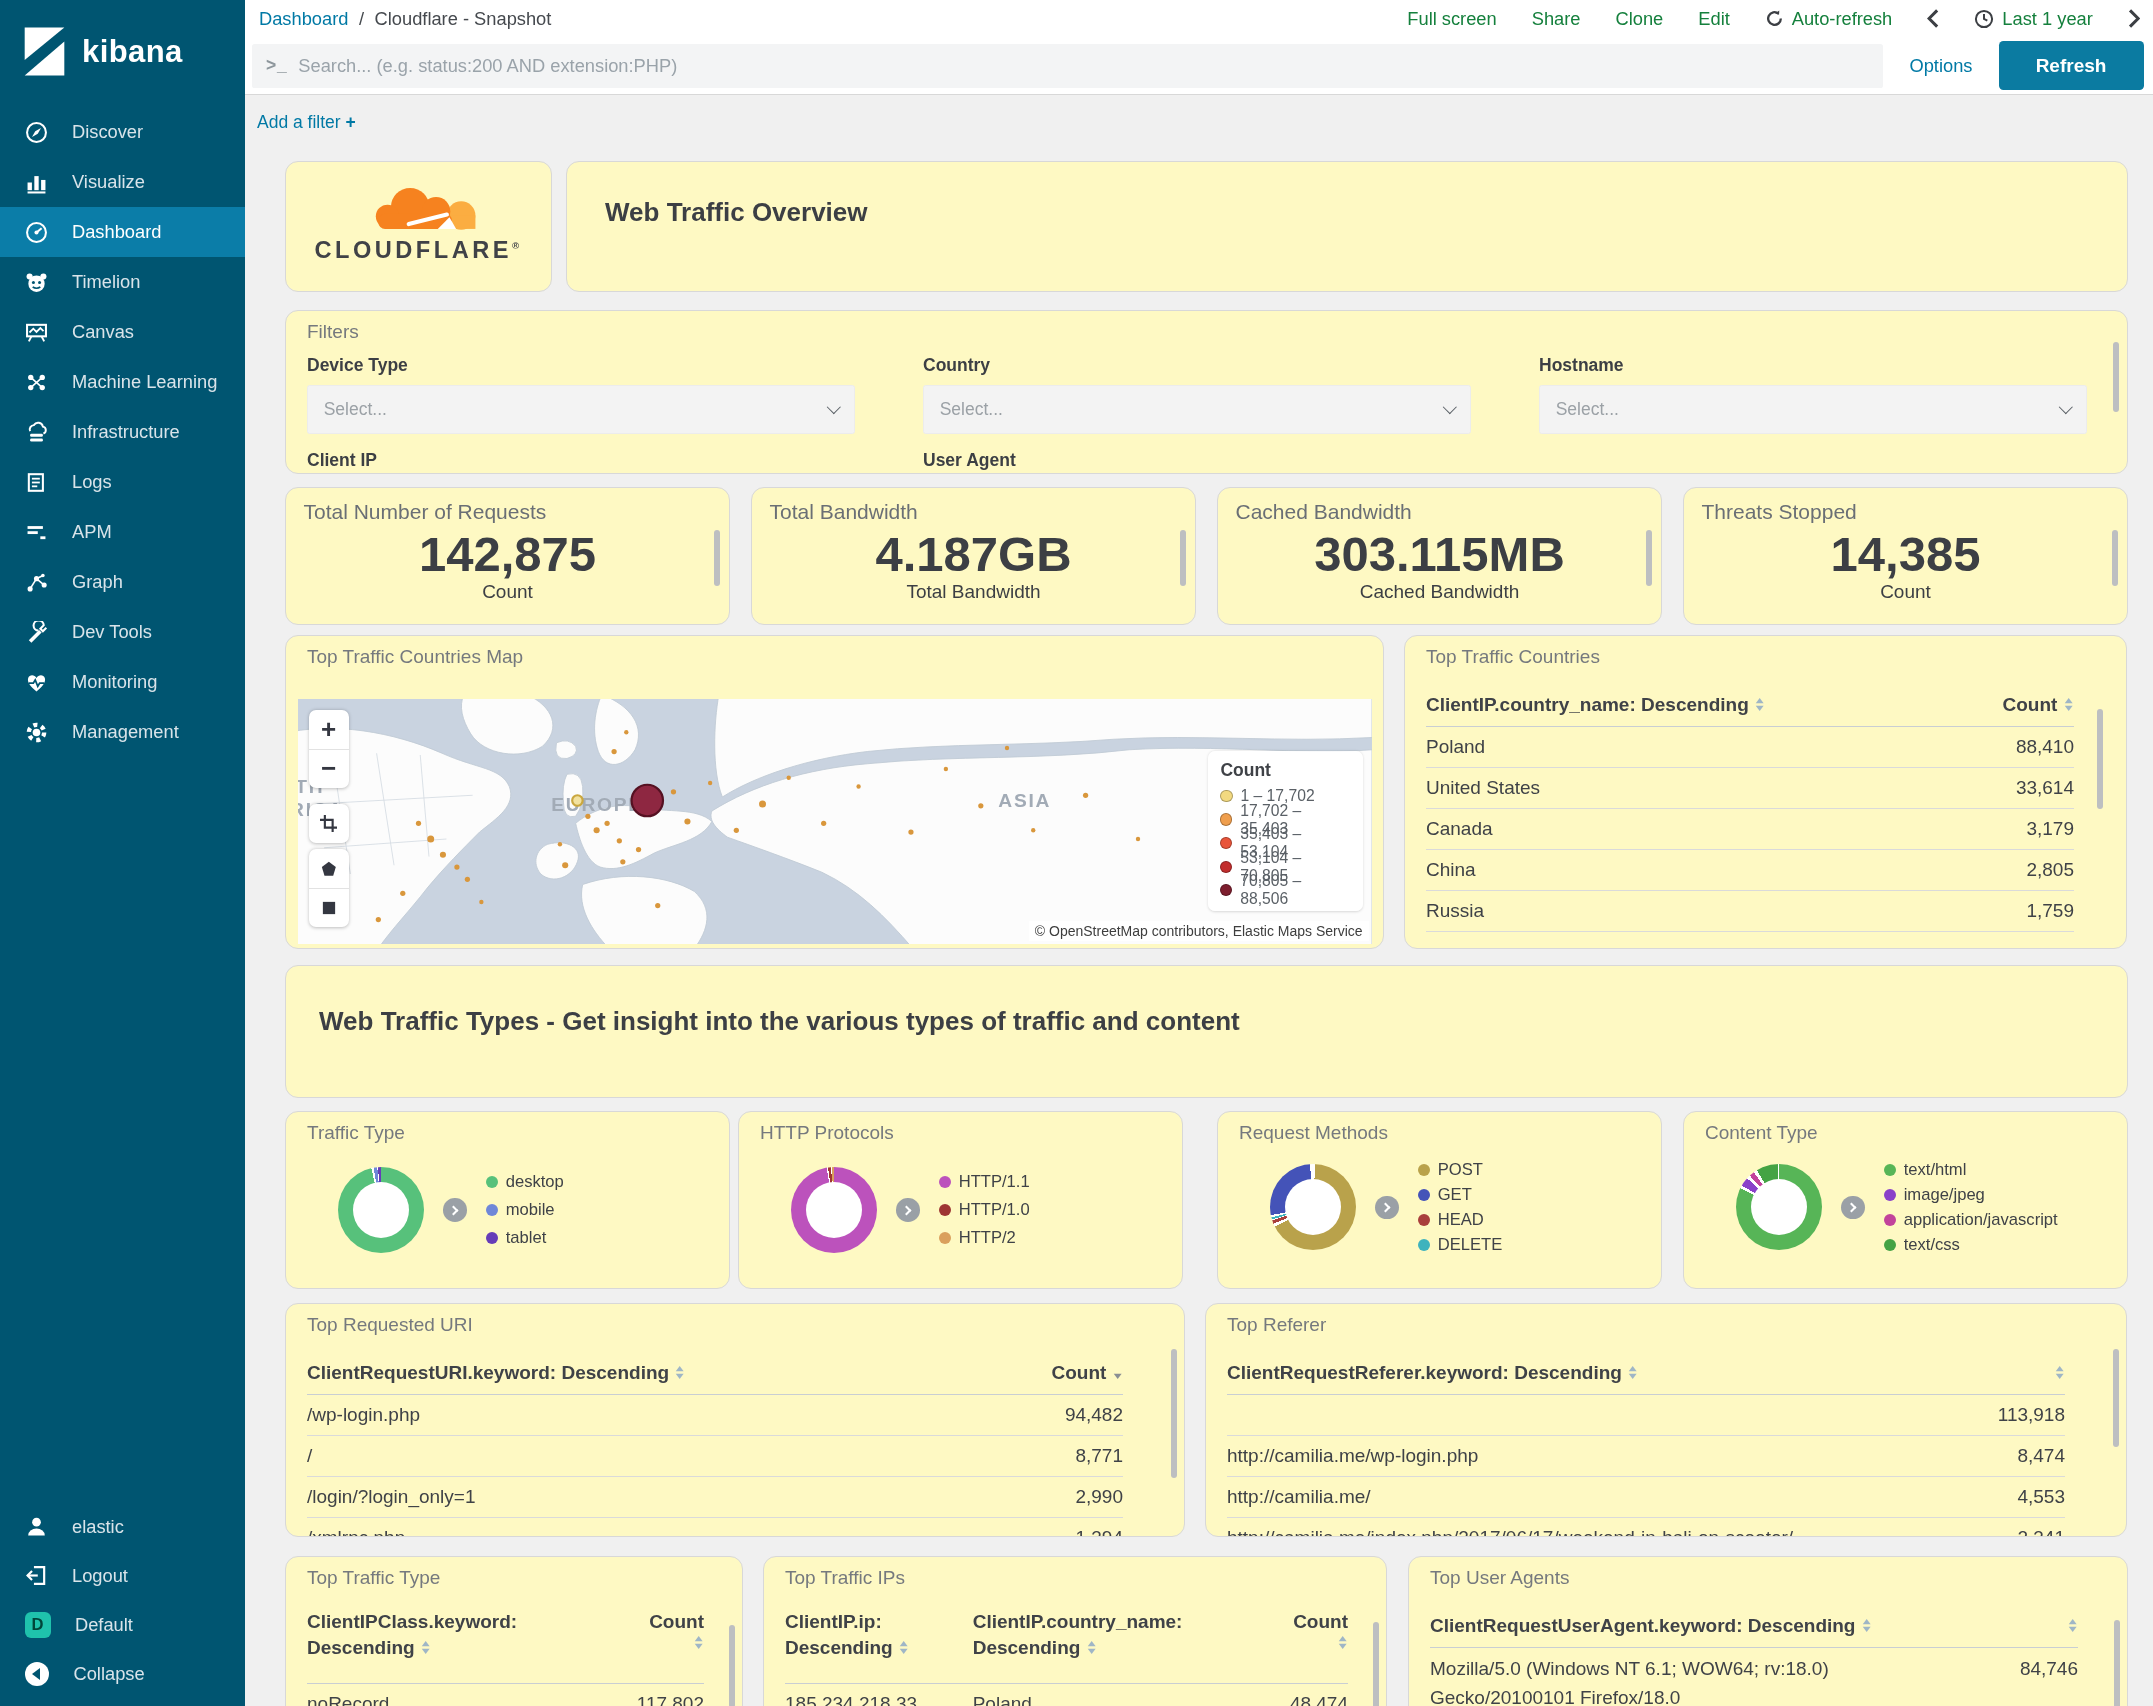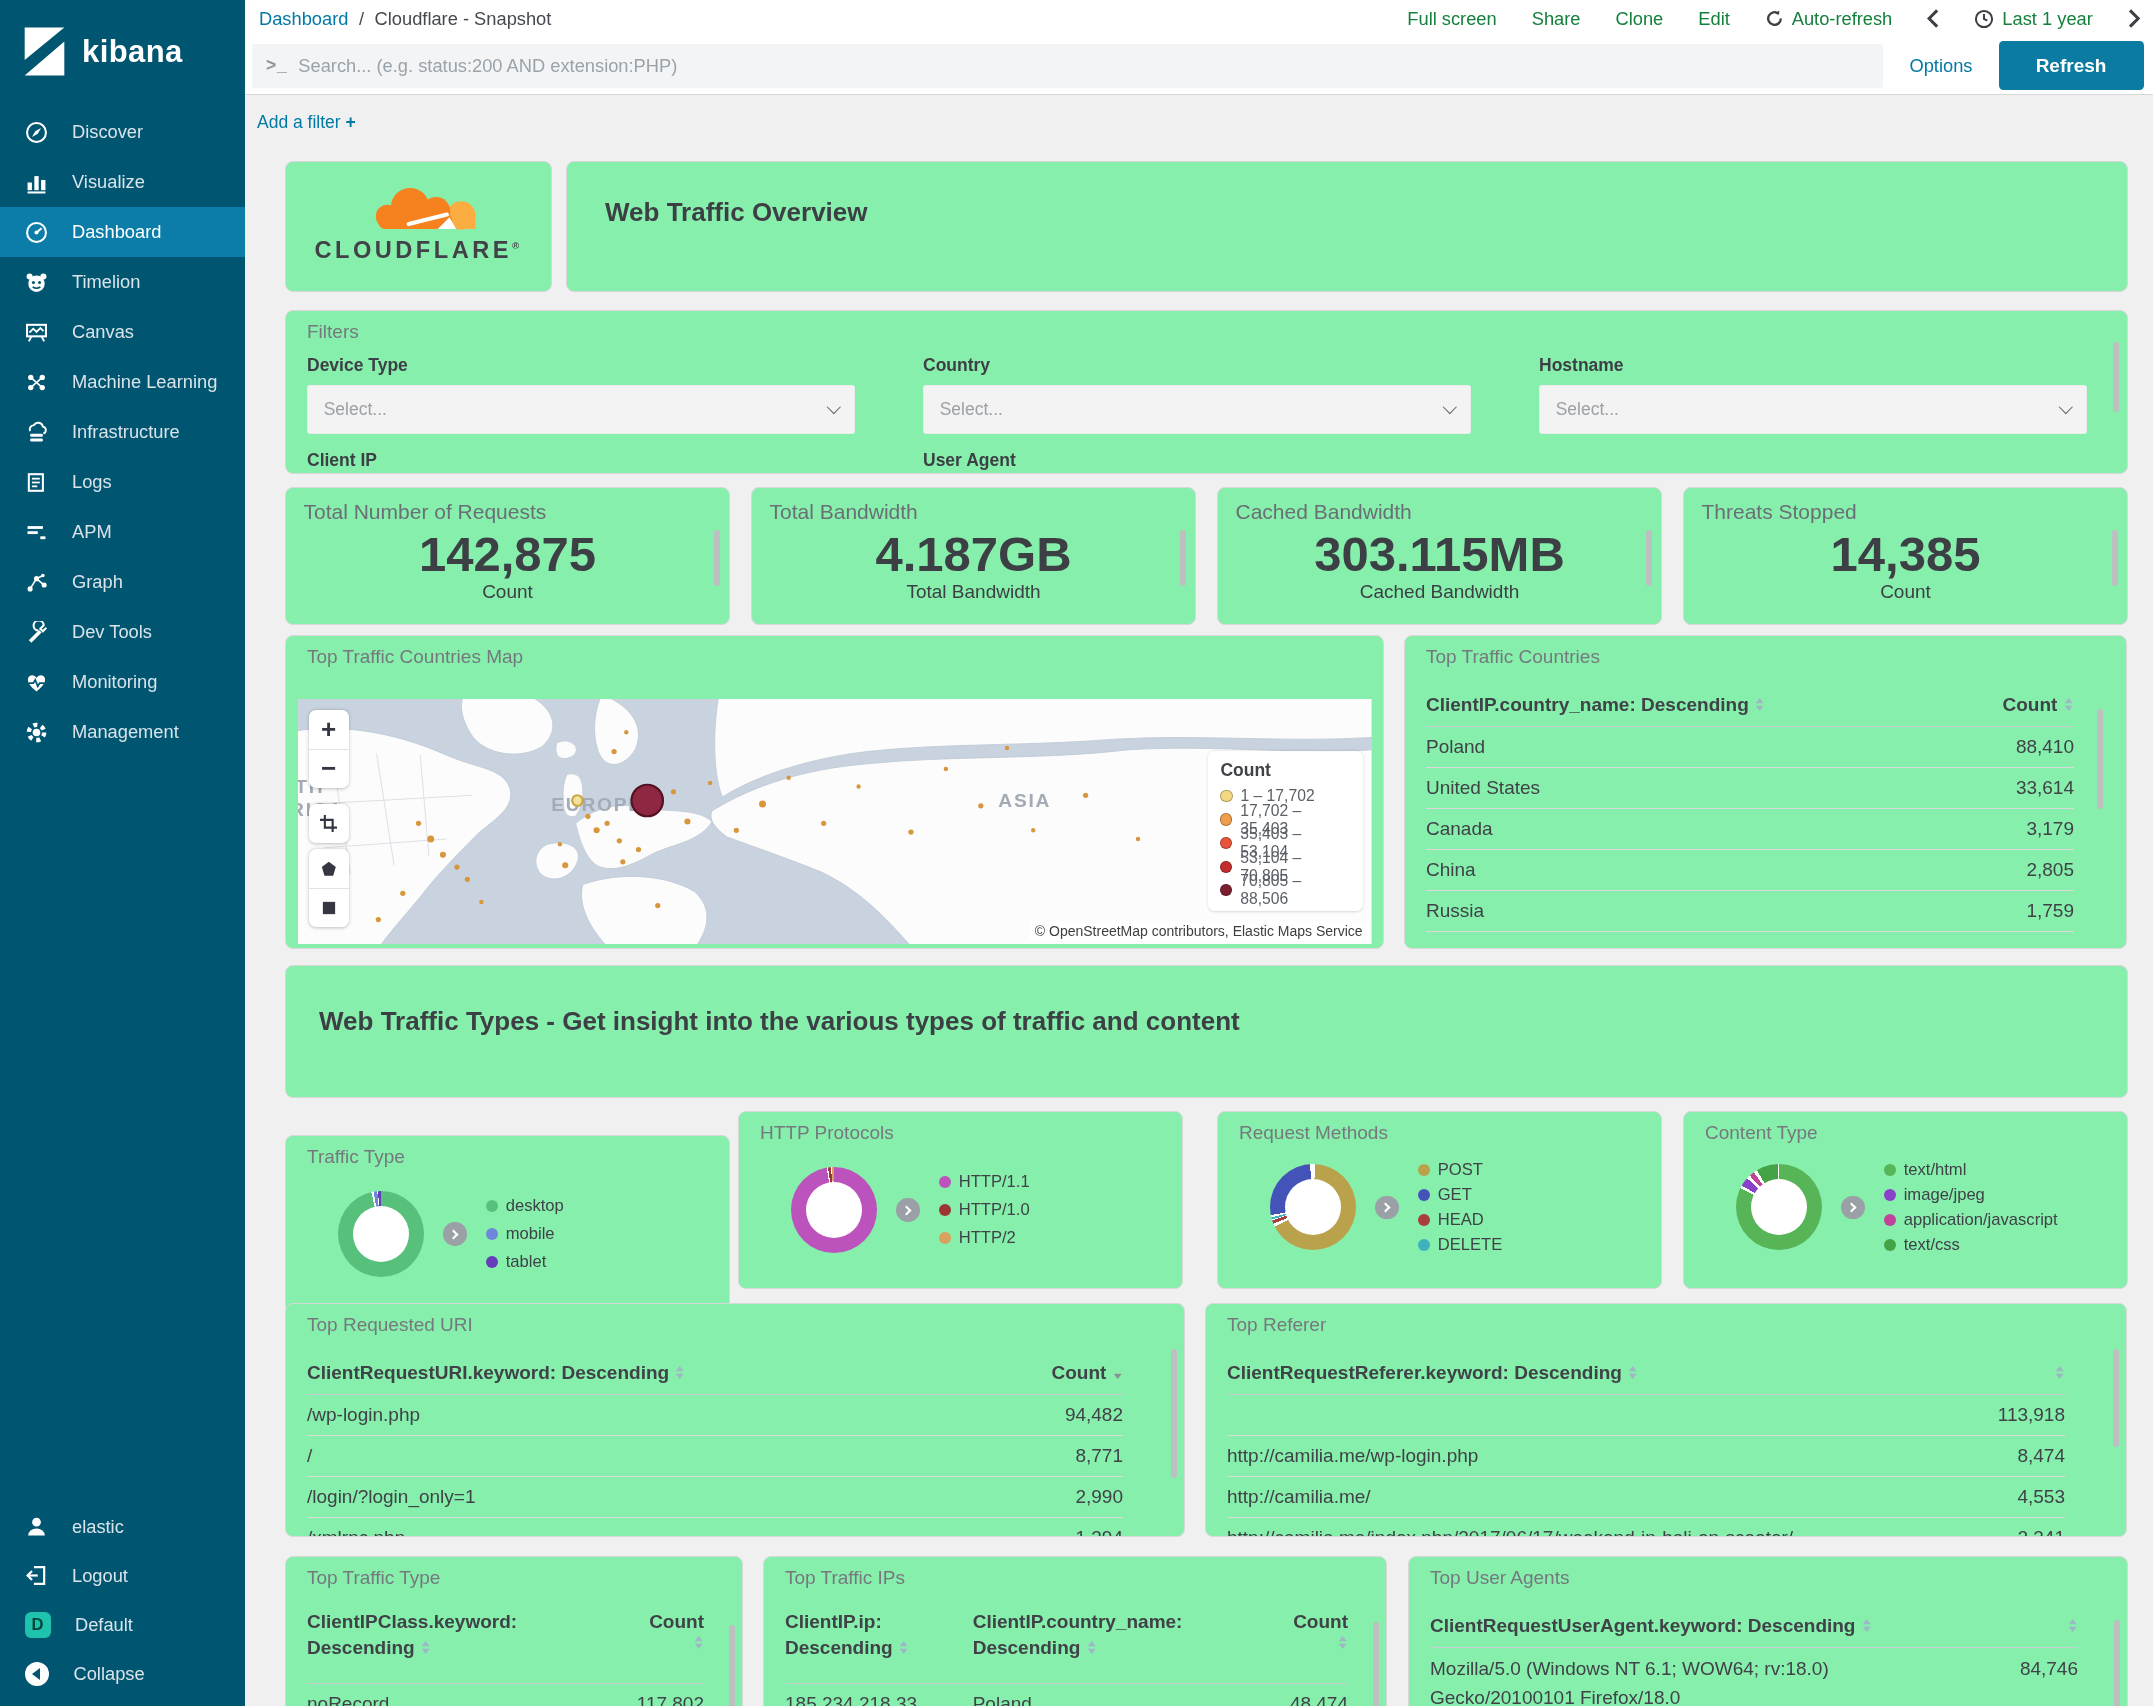--- a/index.html
+++ b/index.html
@@ -31,37 +31,37 @@
   .search-wrap { flex:1; position:relative; height:44px; background:#f3f4f5; border-radius:2.6px; display:flex; align-items:center; }
   .search-prompt { color:#8d969c; font-size:17.5px; font-weight:700; padding:0 10.5px 0 14px; letter-spacing:0.9px; }
   .search-wrap input { flex:1; border:none; outline:none; background:transparent; font-size:18.3px; color:#3c3f44; font-family:"Liberation Sans",sans-serif; }
   .search-wrap input::placeholder { color:#9aa3aa; }
   .options-link { color:#0079a5; font-size:18.3px; margin:0 26px; cursor:pointer; }
   .refresh-btn { width:145px; height:49px; background:#0b7ba1; border:none; border-radius:4.4px; color:#fff; font-size:19px; font-weight:700; cursor:pointer; font-family:"Liberation Sans",sans-serif; }
   .add-filter { position:absolute; left:257px; top:112px; font-size:17.5px; color:#0079a5; cursor:pointer; z-index:4; }
   .add-filter b { font-weight:700; }
 
   
-  .panel { position:absolute; background:#86efac; border:0.9px solid #d8d8d8; border-radius:8px; overflow:hidden; }
+  .panel { position:absolute; background:#fef9c3; border:0.9px solid #d8d8d8; border-radius:13px; overflow:hidden; }
   .ptitle { color:#75797e; font-size:19px; padding:10px 21px 0 21px; }
   .thumb { position:absolute; width:6.1px; border-radius:3.5px; background:#bdbfc1; }
 
   #p-logo    { left:285px; top:161px; width:267px; height:131px; }
   #p-header  { left:566px; top:161px; width:1562px; height:131px; }
   #p-header .big { font-size:26px; font-weight:700; color:#3c3f44; padding:35px 0 0 38px; }
   #p-filters { left:285px; top:310px; width:1843px; height:164px; }
   #p-m1 { left:285px;  top:487px; width:445px; height:138px; }
   #p-m2 { left:751px;  top:487px; width:445px; height:138px; }
   #p-m3 { left:1217px; top:487px; width:445px; height:138px; }
   #p-m4 { left:1683px; top:487px; width:445px; height:138px; }
   #p-map { left:285px; top:635px; width:1099px; height:314px; }
   #p-countries { left:1404px; top:635px; width:723px; height:314px; }
   #p-section { left:285px; top:965px; width:1843px; height:133px; }
   #p-section .big { font-size:26px; font-weight:700; color:#3c3f44; padding:40px 0 0 33px; }
-  #p-d1 { left:285px;  top:1111px; width:445px; height:178px;margin-top:24px; }
+  #p-d1 { left:285px;  top:1111px; width:445px; height:178px; }
   #p-d2 { left:738px;  top:1111px; width:445px; height:178px; }
   #p-d3 { left:1217px; top:1111px; width:445px; height:178px; }
   #p-d4 { left:1683px; top:1111px; width:445px; height:178px; }
   #p-uri { left:285px; top:1303px; width:900px; height:234px; }
   #p-ref { left:1205px; top:1303px; width:922px; height:234px; }
   #p-ttt { left:285px; top:1556px; width:458px; height:210px; }
   #p-ips { left:763px; top:1556px; width:624px; height:210px; }
   #p-ua  { left:1408px; top:1556px; width:720px; height:210px; }
 
   

